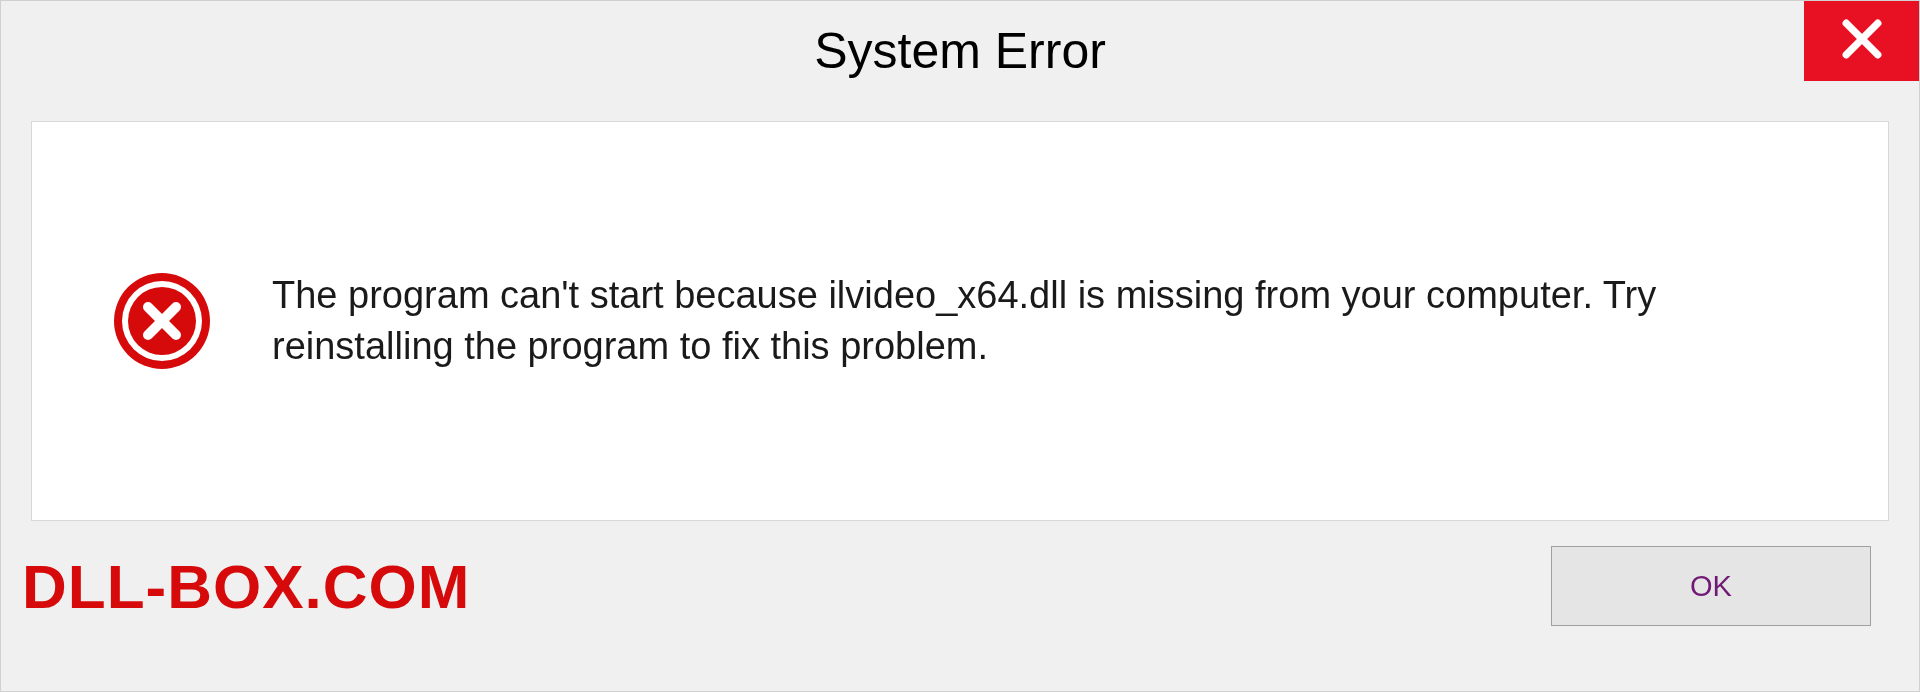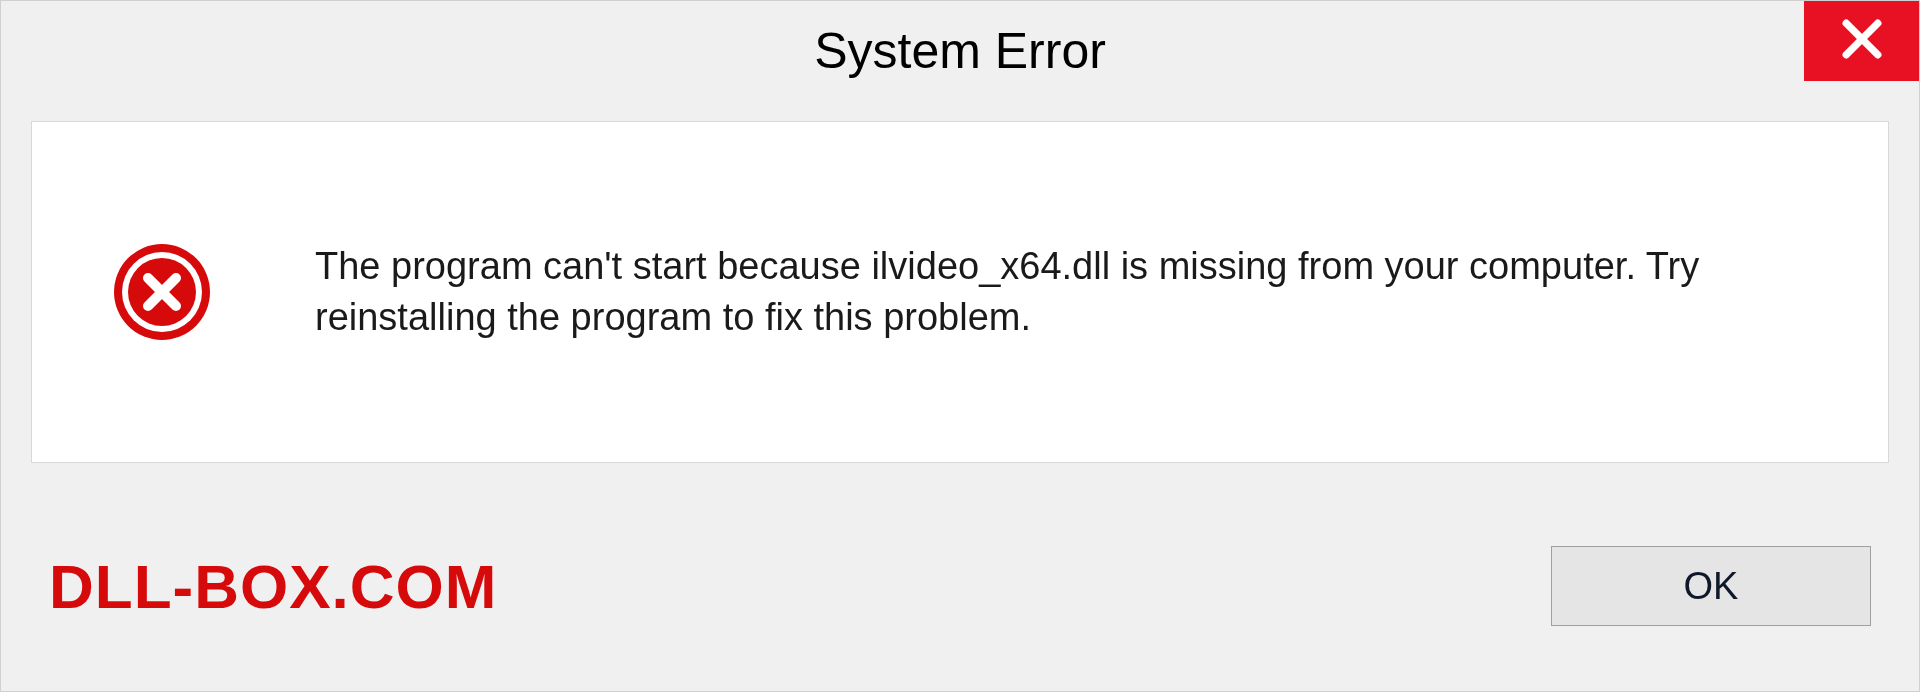--- a/index.html
+++ b/index.html
@@ -48,25 +48,24 @@
       cursor: pointer;
     }
     .close-button svg {
       width: 42px;
       height: 42px;
     }
     .content-panel {
       margin: 20px 30px 0 30px;
       background: #ffffff;
       border: 1px solid #d8d8d8;
-      height: 342px;
+      height: 400px;
       display: flex;
       align-items: center;
       padding: 0 40px 0 80px;
-      gap: 43px;
     }
     .error-icon {
       flex-shrink: 0;
       width: 100px;
       height: 100px;
       margin-right: 60px;
     }
     .error-icon svg {
       width: 100%;
       height: 100%;
@@ -79,36 +78,36 @@
     }
     .footer {
       position: absolute;
       bottom: 0;
       left: 0;
       right: 0;
       height: 210px;
       display: flex;
       align-items: center;
       justify-content: space-between;
-      padding: 0 48px 0 48px;
+      padding: 0 48px 0 21px;
     }
     .branding {
       font-size: 62px;
       font-weight: 900;
       color: #d60a0a;
       letter-spacing: 1px;
       font-family: Arial, sans-serif;
     }
     .ok-button {
       width: 320px;
       height: 80px;
       background: #e5e5e5;
       border: 1px solid #a0a0a0;
-      font-size: 38px;
-      color: #0f172a;
+      font-size: 29px;
+      color: #701a75;
       display: flex;
       align-items: center;
       justify-content: center;
       cursor: pointer;
       font-family: inherit;
     }
   </style>
 </head>
 <body>
 

